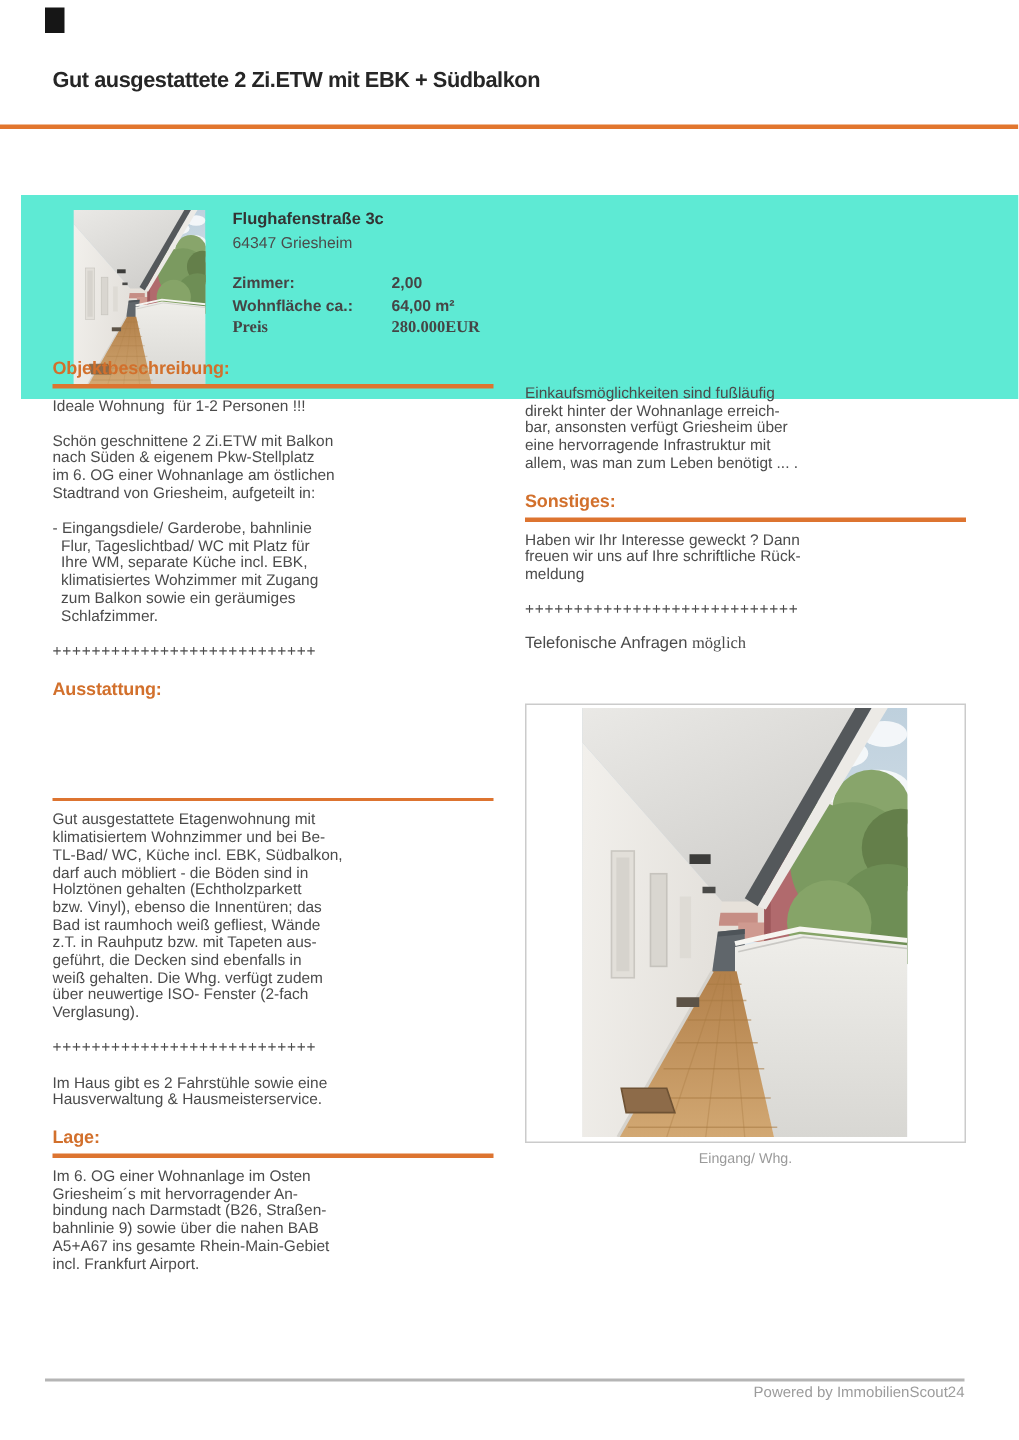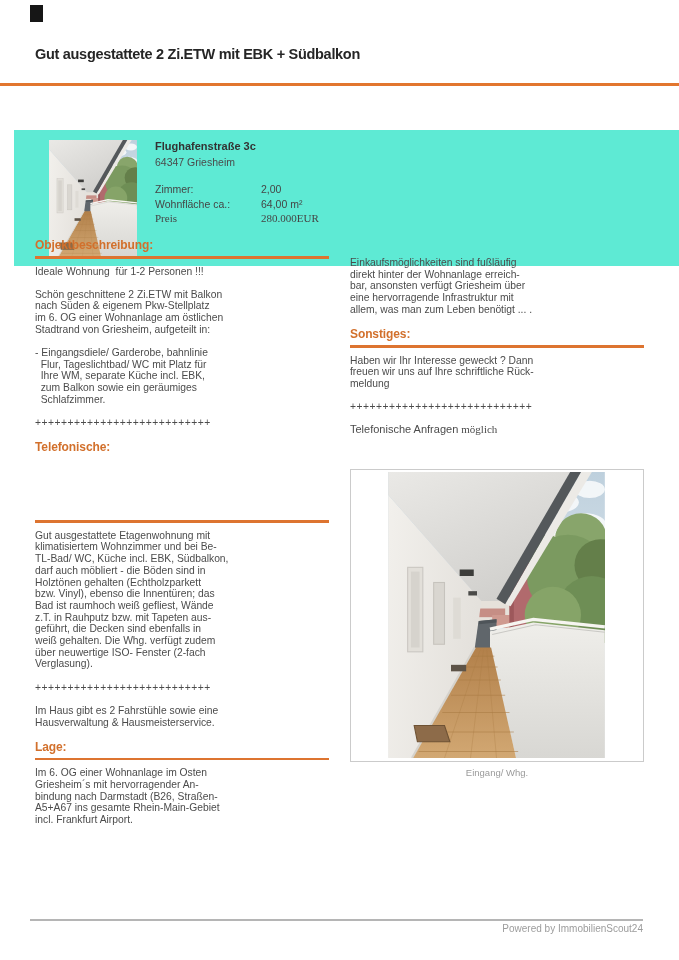--- a/index.html
+++ b/index.html
@@ -12,21 +12,21 @@
     position:absolute;left:35px;top:46px;width:600px;margin:0;
     font-size:14.5px;font-weight:bold;color:#262626;letter-spacing:-0.3px;
   }
   .accent-bar{position:absolute;left:0;top:83px;width:679px;height:3px;background:#e2762e;}
   .band{position:absolute;left:14px;top:86px;width:679px;height:136px;background:#5eead4;margin-top:44px;}
   .thumb{position:absolute;left:35px;top:10px;width:88px;height:116px;display:block;}
   .addr{position:absolute;left:141px;top:8px;line-height:16px;}
   .addr .street{font-size:11px;font-weight:bold;color:#333333;margin:0;}
   .addr .city{font-size:10.5px;color:#4b4b4b;margin:0;}
   .facts{position:absolute;left:141px;top:52px;font-size:10.5px;color:#454545;}
-  .fact-row{display:flex;height:14.6px;line-height:14.6px;}
+  .fact-row{display:flex;height:14.6px;line-height:14.6px;font-weight:bold;}
   .fact-row .lbl{width:106px;}
   .fact-row.serif{font-family:"Liberation Serif","DejaVu Serif",serif;font-size:11px;}
   .col{position:absolute;width:294px;}
   .col-left{left:35px;top:238px;}
   .col-right{left:350px;top:257px;}
   h2.sec{
     font-size:12px;font-weight:bold;color:#d2702c;margin:0 0 3px 0;
     letter-spacing:-0.1px;line-height:15px;
   }
   .rule{height:2.5px;background:#dd7430;margin:0 0 7px 0;}
@@ -188,26 +188,27 @@
     <div class="para">
         <div>Schön geschnittene 2 Zi.ETW mit Balkon</div>
         <div>nach Süden &amp; eigenem Pkw-Stellplatz</div>
         <div>im 6. OG einer Wohnanlage am östlichen</div>
         <div>Stadtrand von Griesheim, aufgeteilt in:</div>
       </div>
     <div class="para">
         <div>- Eingangsdiele/ Garderobe, bahnlinie</div>
         <div>  Flur, Tageslichtbad/ WC mit Platz für</div>
         <div>  Ihre WM, separate Küche incl. EBK,</div>
+        <div>  klimatisiertes Wohzimmer mit Zugang</div>
         <div>  zum Balkon sowie ein geräumiges</div>
         <div>  Schlafzimmer.</div>
       </div>
     <div class="plus-line">+++++++++++++++++++++++++++</div>
 
-    <h2 class="sec gap-austattung">Telefonische:</h2>
+    <h2 class="sec gap-austattung">Ausstattung:</h2>
     <div class="rule rule-late"></div>
     <div class="para">
         <div>Gut ausgestattete Etagenwohnung mit</div>
         <div>klimatisiertem Wohnzimmer und bei Be-</div>
         <div>TL-Bad/ WC, Küche incl. EBK, Südbalkon,</div>
         <div>darf auch möbliert - die Böden sind in</div>
         <div>Holztönen gehalten (Echtholzparkett</div>
         <div>bzw. Vinyl), ebenso die Innentüren; das</div>
         <div>Bad ist raumhoch weiß gefliest, Wände</div>
         <div>z.T. in Rauhputz bzw. mit Tapeten aus-</div>
@@ -221,20 +222,21 @@
         <div>Im Haus gibt es 2 Fahrstühle sowie eine</div>
         <div>Hausverwaltung &amp; Hausmeisterservice.</div>
       </div>
 
     <h2 class="sec gap-lage">Lage:</h2>
     <div class="rule"></div>
     <div class="para">
         <div>Im 6. OG einer Wohnanlage im Osten</div>
         <div>Griesheim´s mit hervorragender An-</div>
         <div>bindung nach Darmstadt (B26, Straßen-</div>
+        <div>bahnlinie 9) sowie über die nahen BAB</div>
         <div>A5+A67 ins gesamte Rhein-Main-Gebiet</div>
         <div>incl. Frankfurt Airport.</div>
       </div>
   </div>
 
   <div class="col col-right">
     <div class="para">
         <div>Einkaufsmöglichkeiten sind fußläufig</div>
         <div>direkt hinter der Wohnanlage erreich-</div>
         <div>bar, ansonsten verfügt Griesheim über</div>

